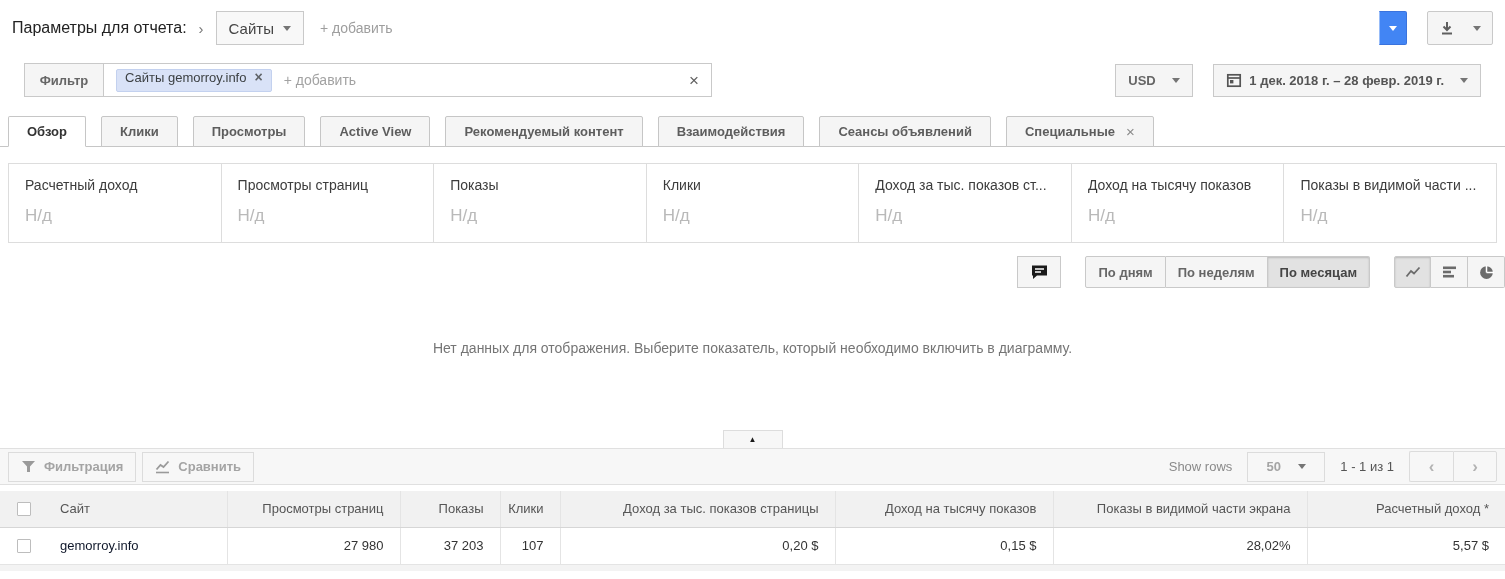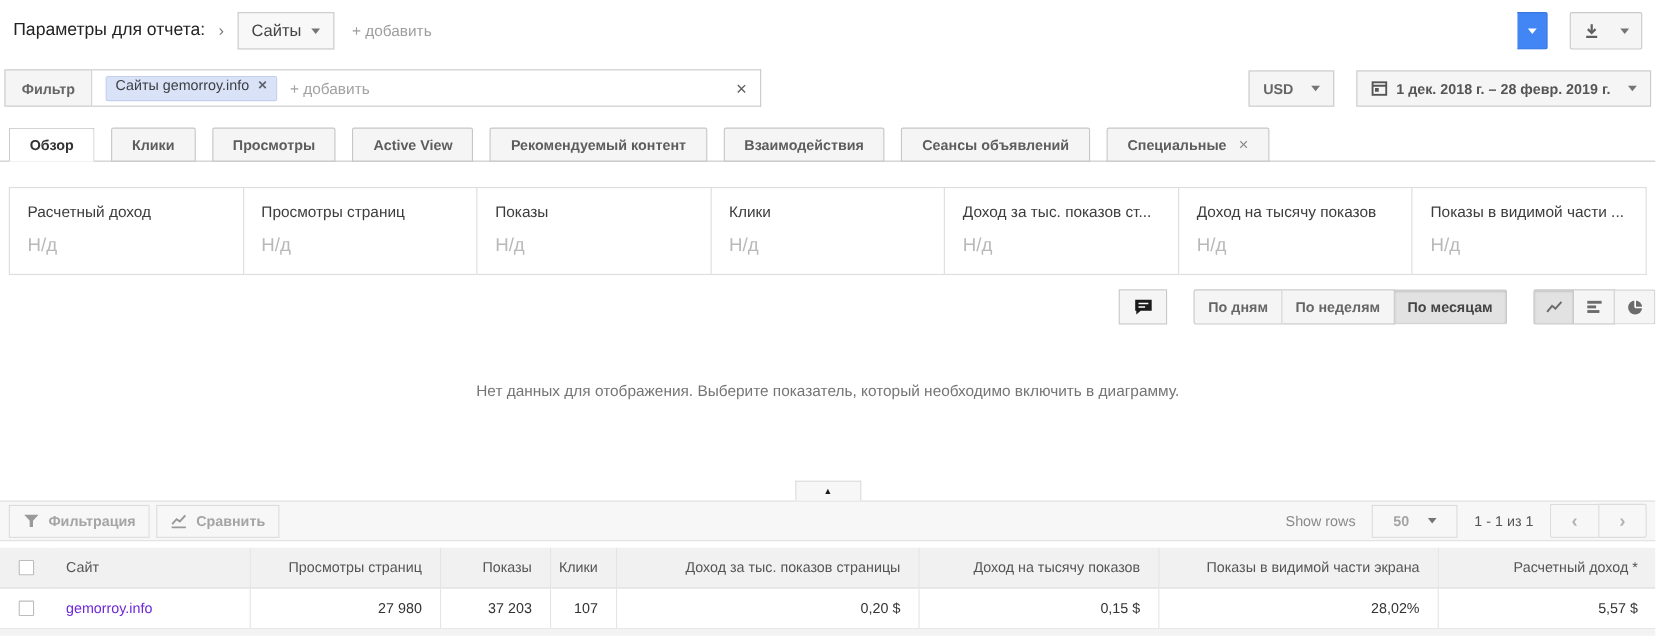--- a/index.html
+++ b/index.html
@@ -22,21 +22,21 @@
   .save-group{display:flex}
   .save-main{background:#4285f4;border:1px solid #3a73dd;border-right:none;color:#fff;font-weight:bold;
              font-size:13px;height:34px;padding:0 16px;display:flex;align-items:center;border-radius:2px 0 0 2px;cursor:pointer}
   .save-caret{background:#4285f4;border:1px solid #3a73dd;border-left:1px solid rgba(255,255,255,.45);
               width:28px;height:34px;display:flex;align-items:center;justify-content:center;border-radius:0 2px 2px 0;cursor:pointer}
   .save-caret .caret{margin-left:0}
   .dl-group{display:flex;align-items:center;gap:9px;height:34px;padding:0 11px;border:1px solid #c9c9c9;
             background:#f5f5f5;border-radius:2px;cursor:pointer}
 
   
-  .filterbar{display:flex;align-items:center;padding:0 4px;height:36px;margin-top:6px}
+  .filterbar{display:flex;align-items:center;padding:0 24px;height:36px;margin-top:6px}
   .filter-label{height:34px;width:80px;display:flex;align-items:center;justify-content:center;
                 background:#f5f5f5;border:1px solid #c9c9c9;font-weight:bold;color:#666;font-size:13px}
   .filter-input{height:34px;width:608px;border:1px solid #c9c9c9;border-left:none;background:#fff;
                 display:flex;align-items:center;padding:0 12px;gap:12px}
   .chip{display:flex;align-items:flex-start;gap:8px;height:23px;padding:0 8px;background:#d9e2f7;
         border:1px solid #c3d1ef;border-radius:2px;font-size:13px;color:#3c4043}
   .chip-close{color:#5f6368;font-size:14px;font-weight:bold;cursor:pointer;line-height:1}
   .filter-placeholder{color:#a2a2a2;font-size:14px}
   .filter-clear{margin-left:auto;color:#616161;font-size:17px;cursor:pointer;line-height:1}
   .filter-right{margin-left:auto;display:flex;align-items:center;gap:20px}
@@ -45,21 +45,21 @@
 
   
   .tabs{display:flex;align-items:flex-end;padding-left:8px;margin-top:16px;border-bottom:1px solid #c6c6c6;height:33px}
   .tab{height:31px;display:flex;align-items:center;padding:0 18px;margin-right:15px;margin-bottom:-1px;
        background:#f5f5f5;border:1px solid #c6c6c6;border-radius:2px 2px 0 0;
        color:#5d5d5d;font-weight:bold;font-size:13px;cursor:pointer;white-space:nowrap}
   .tab.active{background:#fff;border-bottom-color:#fff;color:#333}
   .tab-close{margin-left:11px;color:#8a8a8a;font-weight:normal;font-size:15px;line-height:1}
 
   
-  .cards{display:flex;margin:23px 8px 0}
+  .cards{display:flex;margin:16px 8px 0}
   .card{flex:1;border:1px solid #ddd;border-left:none;height:80px;padding:13px 16px;overflow:hidden;cursor:pointer}
   .card:first-child{border-left:1px solid #ddd}
   .card-label{font-size:14px;color:#3c3c3c;white-space:nowrap}
   .card-value{margin-top:13px;font-size:17px;color:#b9b9b9}
 
   
   .chart-controls{display:flex;justify-content:flex-end;align-items:flex-start;gap:24px;margin:13px 0 0}
   .icon-btn{width:44px;height:32px;padding:0}
   .btn-group{display:flex}
   .btn-group .btn{border-radius:0;border-left:none;height:32px;font-size:13px}
@@ -94,21 +94,21 @@
   .pager-glyph{font-size:17px;color:#b3b3b3;font-weight:bold;line-height:1}
 
   
   table{width:1505px;border-collapse:collapse;table-layout:fixed;margin-top:6px}
   thead td{background:#f1f1f1;height:36px;color:#555;font-size:13px;border-bottom:1px solid #d6d6d6;cursor:pointer}
   tbody td{background:#fff;height:37px;font-size:13px;color:#333;border-bottom:1px solid #e4e4e4}
   td.num{text-align:right;padding-right:16px}
   td.vline{border-left:1px solid #e4e4e4}
   td.site-cell{padding-left:12px;text-align:left}
   .checkbox{width:14px;height:14px;border:1px solid #bdbdbd;border-radius:1px;background:#fff;margin:0 auto;cursor:pointer}
-  .site-link{color:#6d28d9;text-decoration:none;cursor:pointer}
+  .site-link{color:#0f172a;text-decoration:none;cursor:pointer}
   .bottom-strip{height:6px;background:#f3f3f3}
 
   svg{display:block}
 </style>
 </head>
 <body>
 
 <div class="topbar">
   <span class="topbar-title">Параметры для отчета:</span>
   <span class="crumb-sep">›</span>

